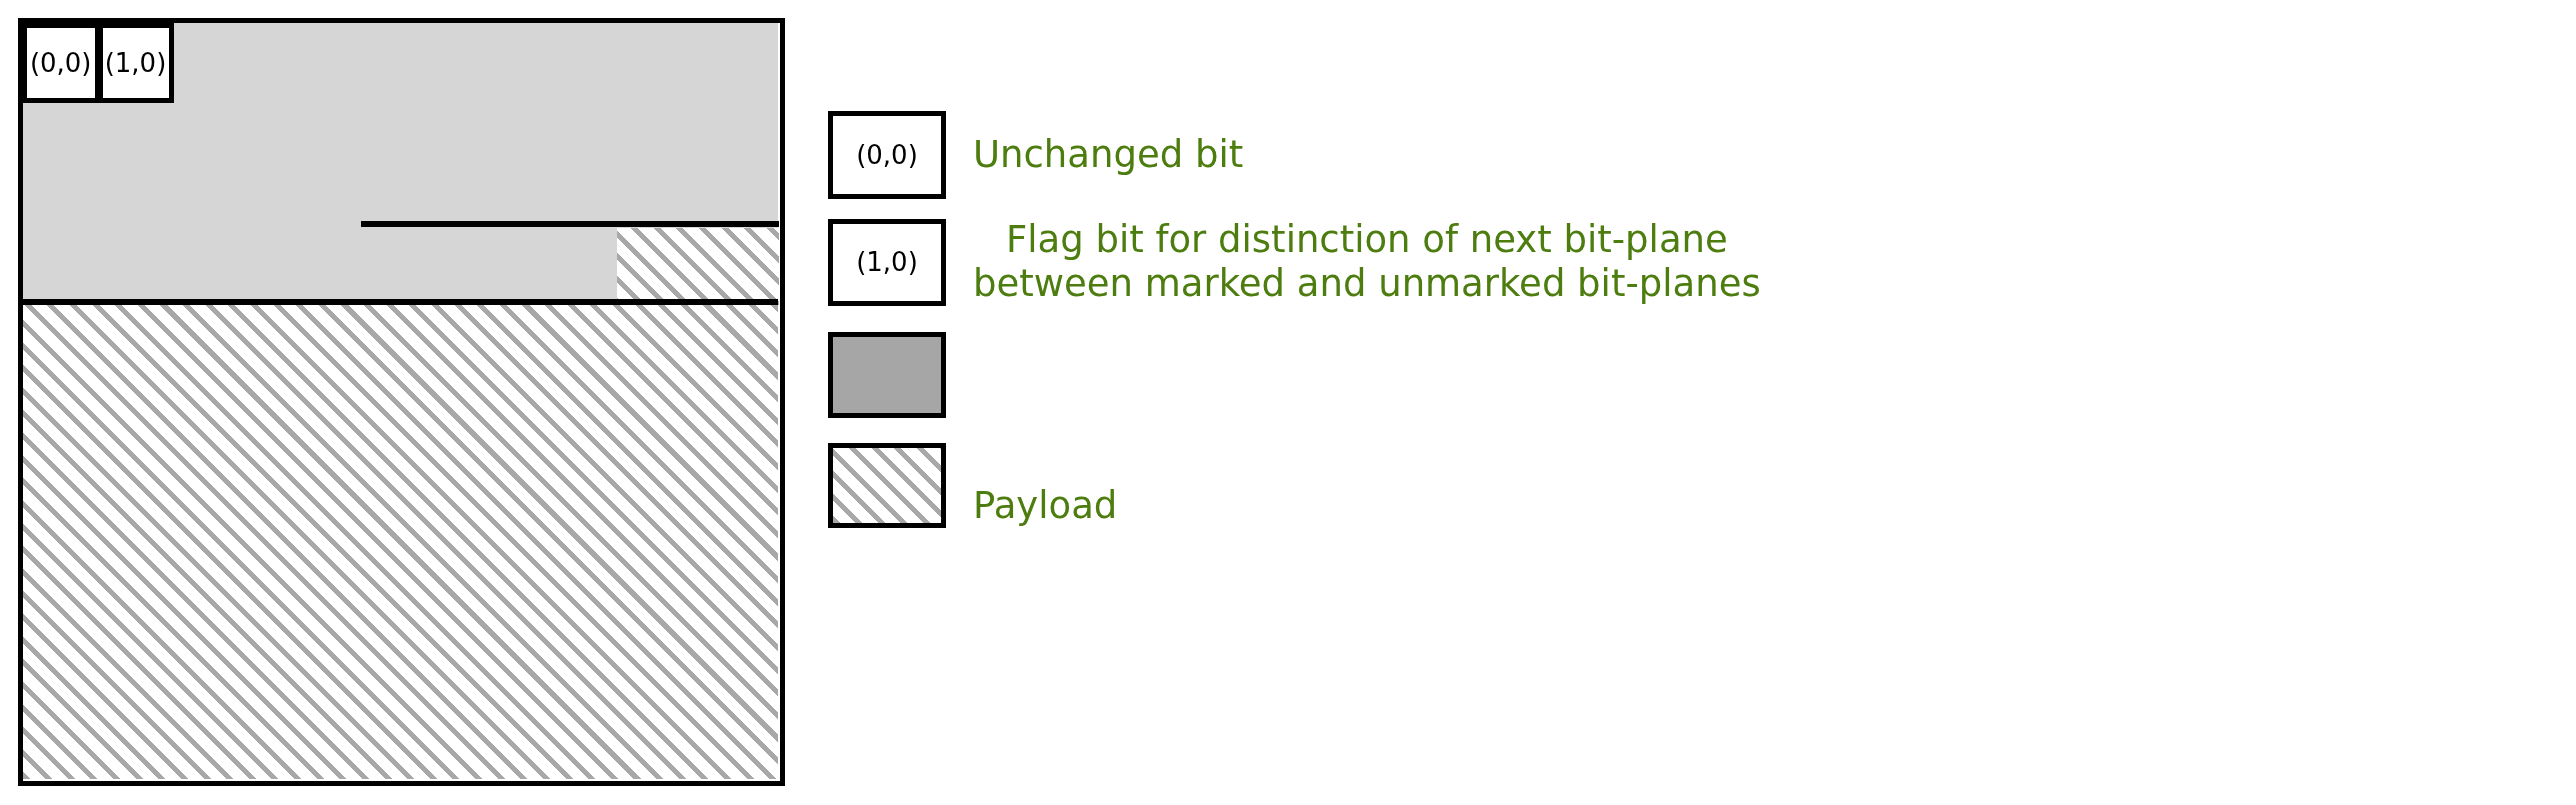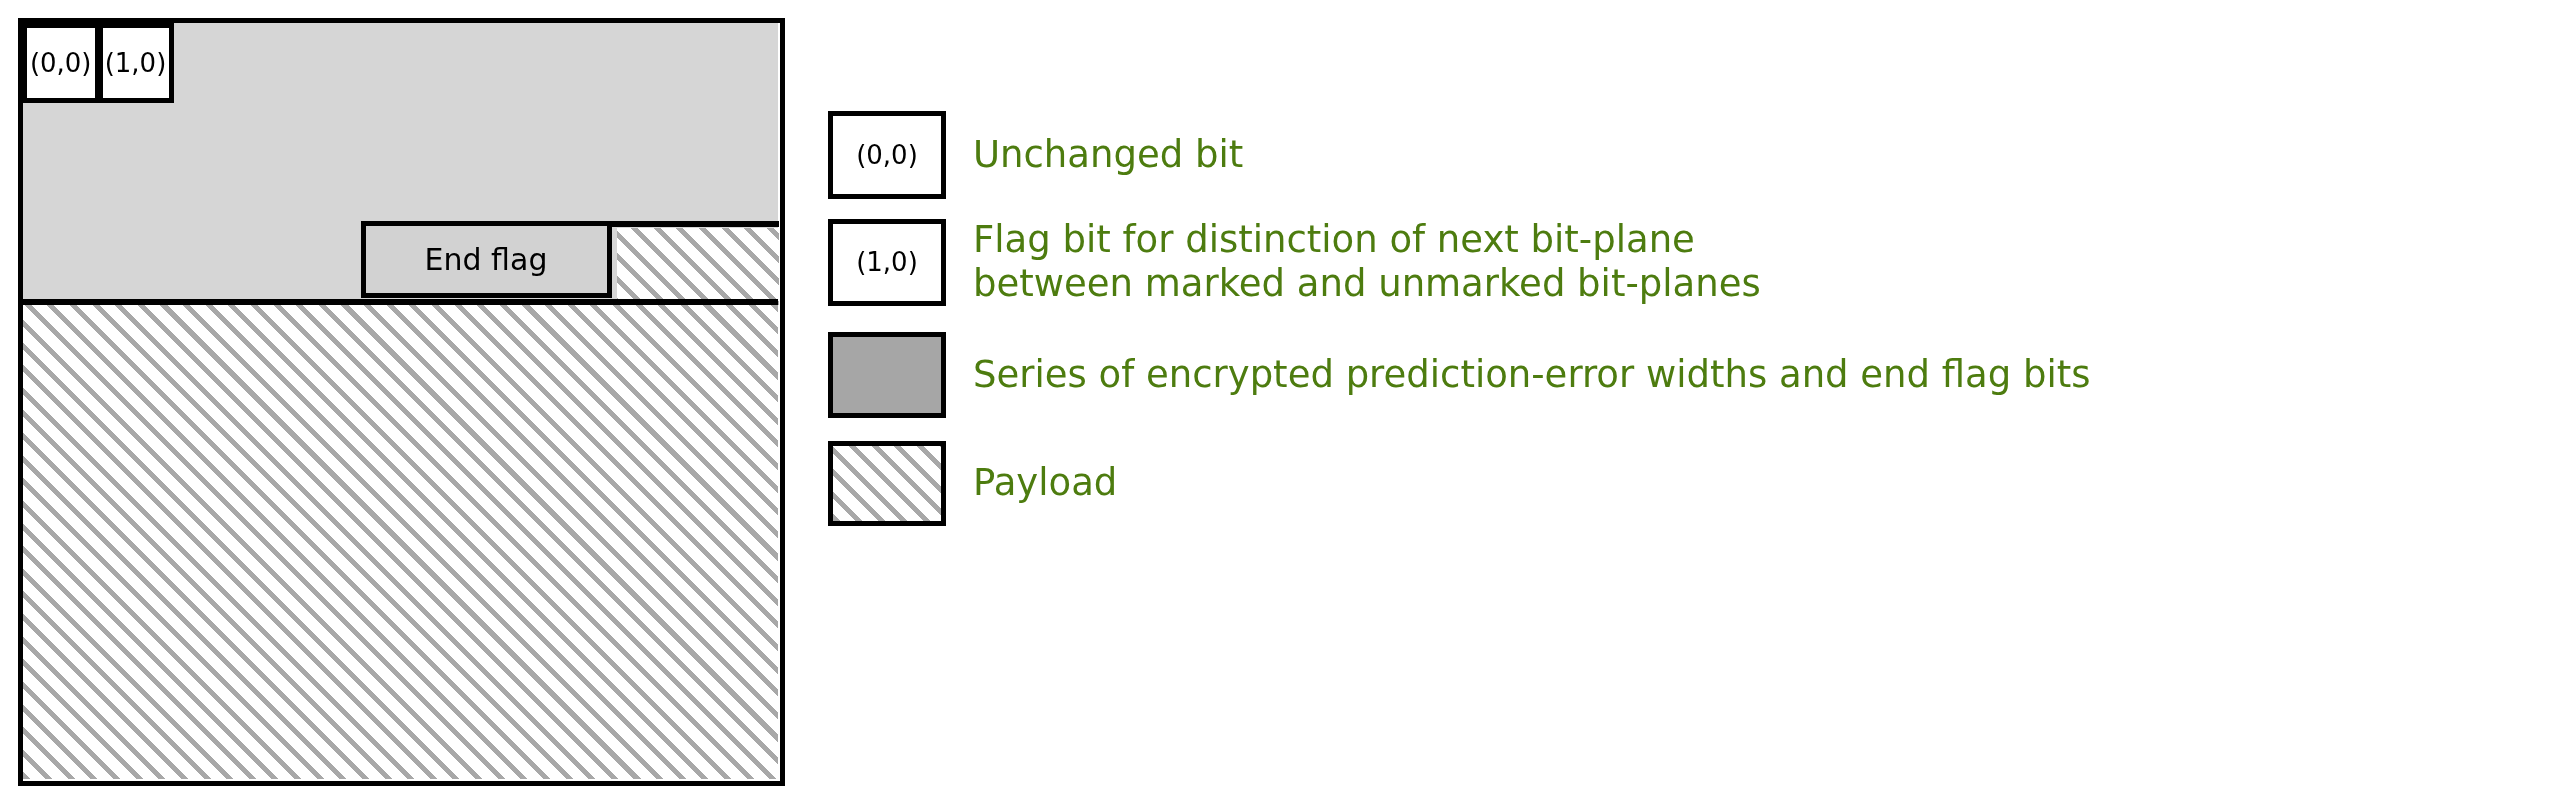--- a/index.html
+++ b/index.html
@@ -153,21 +153,21 @@
   .legend-row {
     position: absolute;
     left: 0px;
     width: 1734px;
     display: flex;
     align-items: center;
   }
   #legend-row-0 { top: 0px;   height: 93px; }
   #legend-row-1 { top: 108px; height: 92px; }
   #legend-row-2 { top: 222px; height: 90px; }
-  #legend-row-3 { top: 330px; height: 90px; }
+  #legend-row-3 { top: 330px; height: 90px; align-items: flex-end; }
 
   .legend-swatch {
     flex: 0 0 auto;
     width: 118px;
     border: 5.8px solid #000000;
     box-sizing: border-box;
     display: flex;
     align-items: center;
     justify-content: center;
   }
@@ -183,44 +183,41 @@
     white-space: nowrap;
   }
 
   .legend-label {
     margin-left: 27px;
     font-size: 37px;
     color: #4d7c0f;
     line-height: 1.18;
     white-space: pre-line;
   }
-  .legend-label.two-line { line-height: 1.18; }
+  .legend-label.two-line { line-height: 1.18; text-align: center; }
 </style>
 </head>
 <body>
 
 <div id="root">
 
   <div class="abs" id="structure-diagram">
 
     <div class="abs grey-field" id="grey-upper-full"></div>
 
     <div class="abs grey-field" id="grey-lower-left"></div>
 
     <div class="abs hatch" id="payload-right-strip"></div>
 
     <div class="abs hatch" id="payload-main"></div>
 
     <div class="abs sep" id="sep-horizontal-lower"></div>
     <div class="abs sep" id="sep-horizontal-endflag-top"></div>
     <div class="abs sep" id="sep-bitcells-bottom"></div>
 
-    <div class="abs" id="end-flag-box">
-      <span id="end-flag-label">End flag</span>
-    </div>
 
     <div class="abs bit-cell" id="bit-cell-00">
       <span>(0,0)</span>
     </div>
     <div class="abs bit-cell" id="bit-cell-10">
       <span>(1,0)</span>
     </div>
 
   </div>
 
@@ -236,21 +233,20 @@
     <div class="legend-row" id="legend-row-1">
       <div class="legend-swatch" id="legend-swatch-1">
         <span class="legend-swatch-text">(1,0)</span>
       </div>
       <div class="legend-label two-line">Flag bit for distinction of next bit-plane
 between marked and unmarked bit-planes</div>
     </div>
 
     <div class="legend-row" id="legend-row-2">
       <div class="legend-swatch" id="legend-swatch-2"></div>
-      <div class="legend-label">Series of encrypted prediction-error widths and end flag bits</div>
     </div>
 
     <div class="legend-row" id="legend-row-3">
       <div class="legend-swatch hatch" id="legend-swatch-3"></div>
       <div class="legend-label">Payload</div>
     </div>
 
   </div>
 
 </div>

